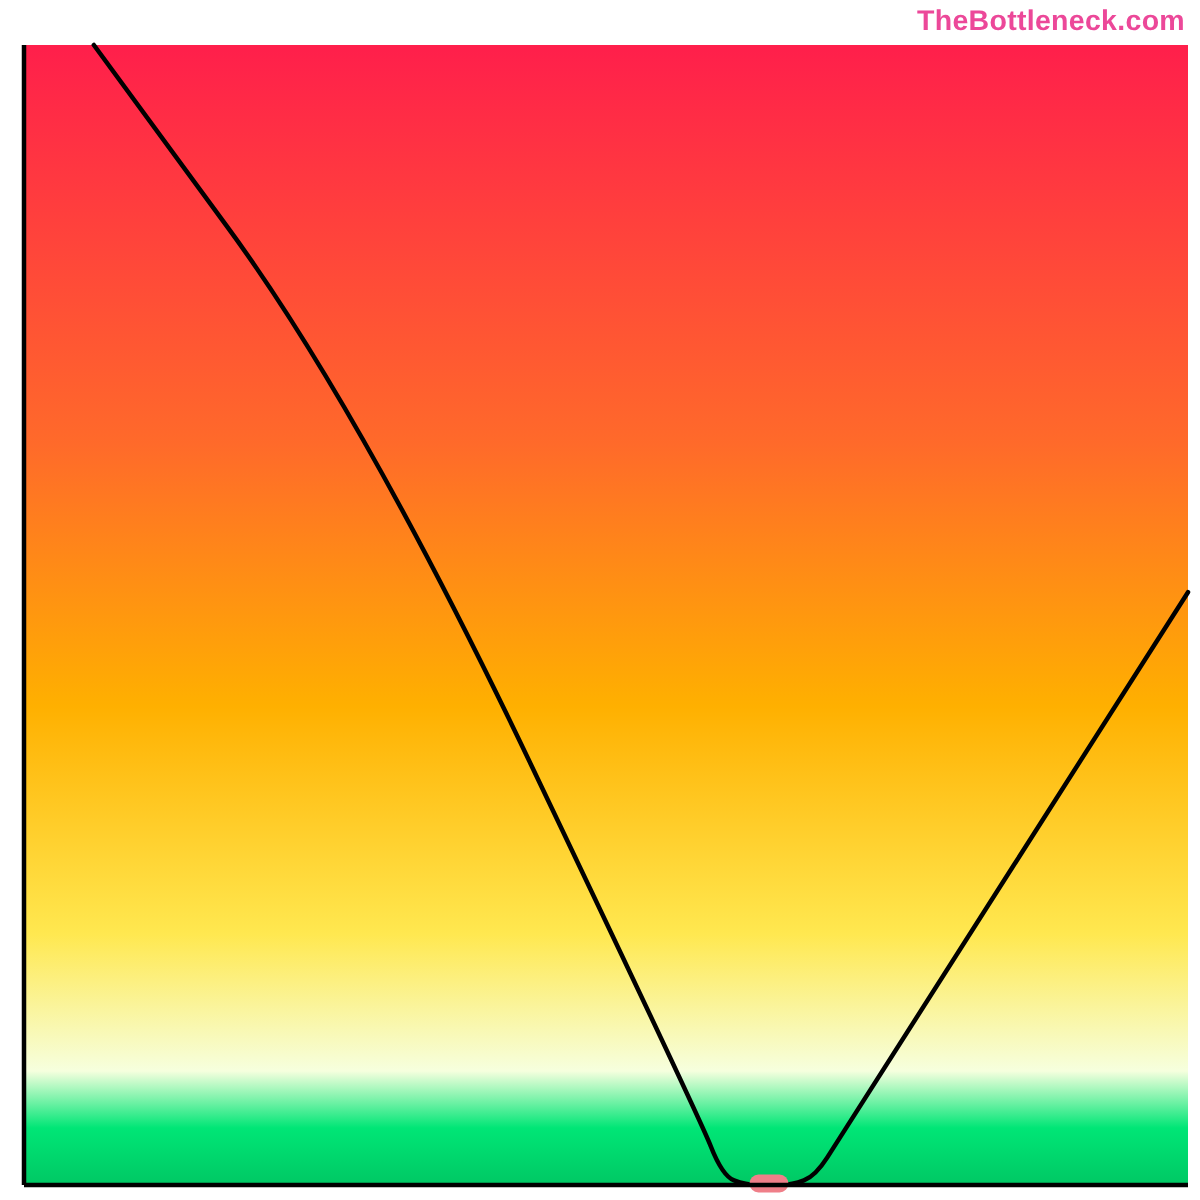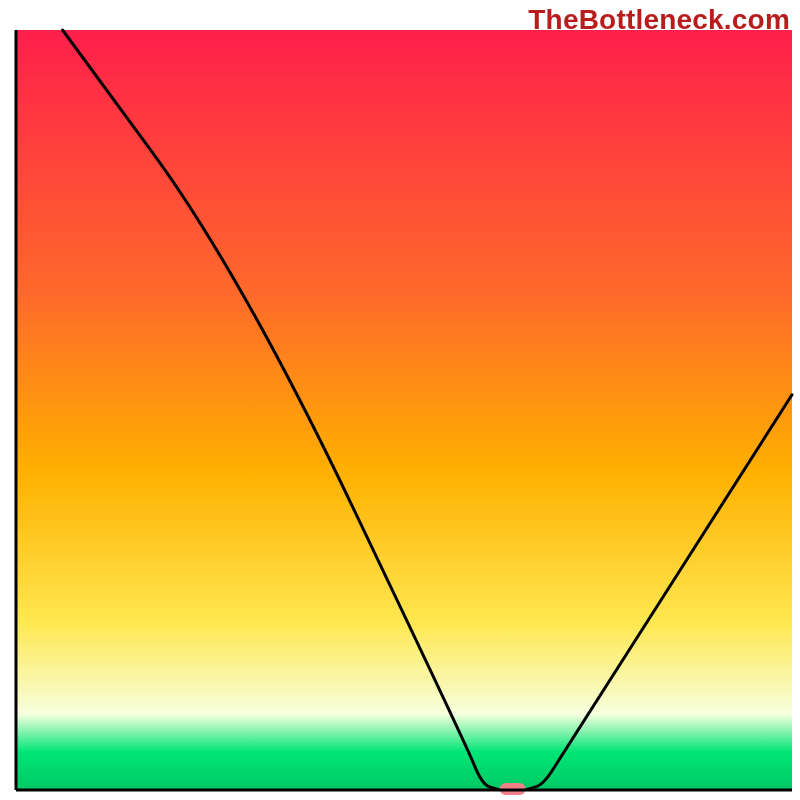--- a/index.html
+++ b/index.html
@@ -12,23 +12,23 @@
   }
   .container {
     position: relative;
     width: 800px;
     height: 800px;
   }
   .watermark {
     position: absolute;
     top: 4px;
     right: 10px;
-    font-size: 28px;
+    font-size: 19px;
     font-weight: bold;
-    color: #b91c1c;
+    color: #ec4899;
     letter-spacing: 0.2px;
   }
   svg {
     display: block;
   }
 </style>
 </head>
 <body>
 
 <div class="container">

